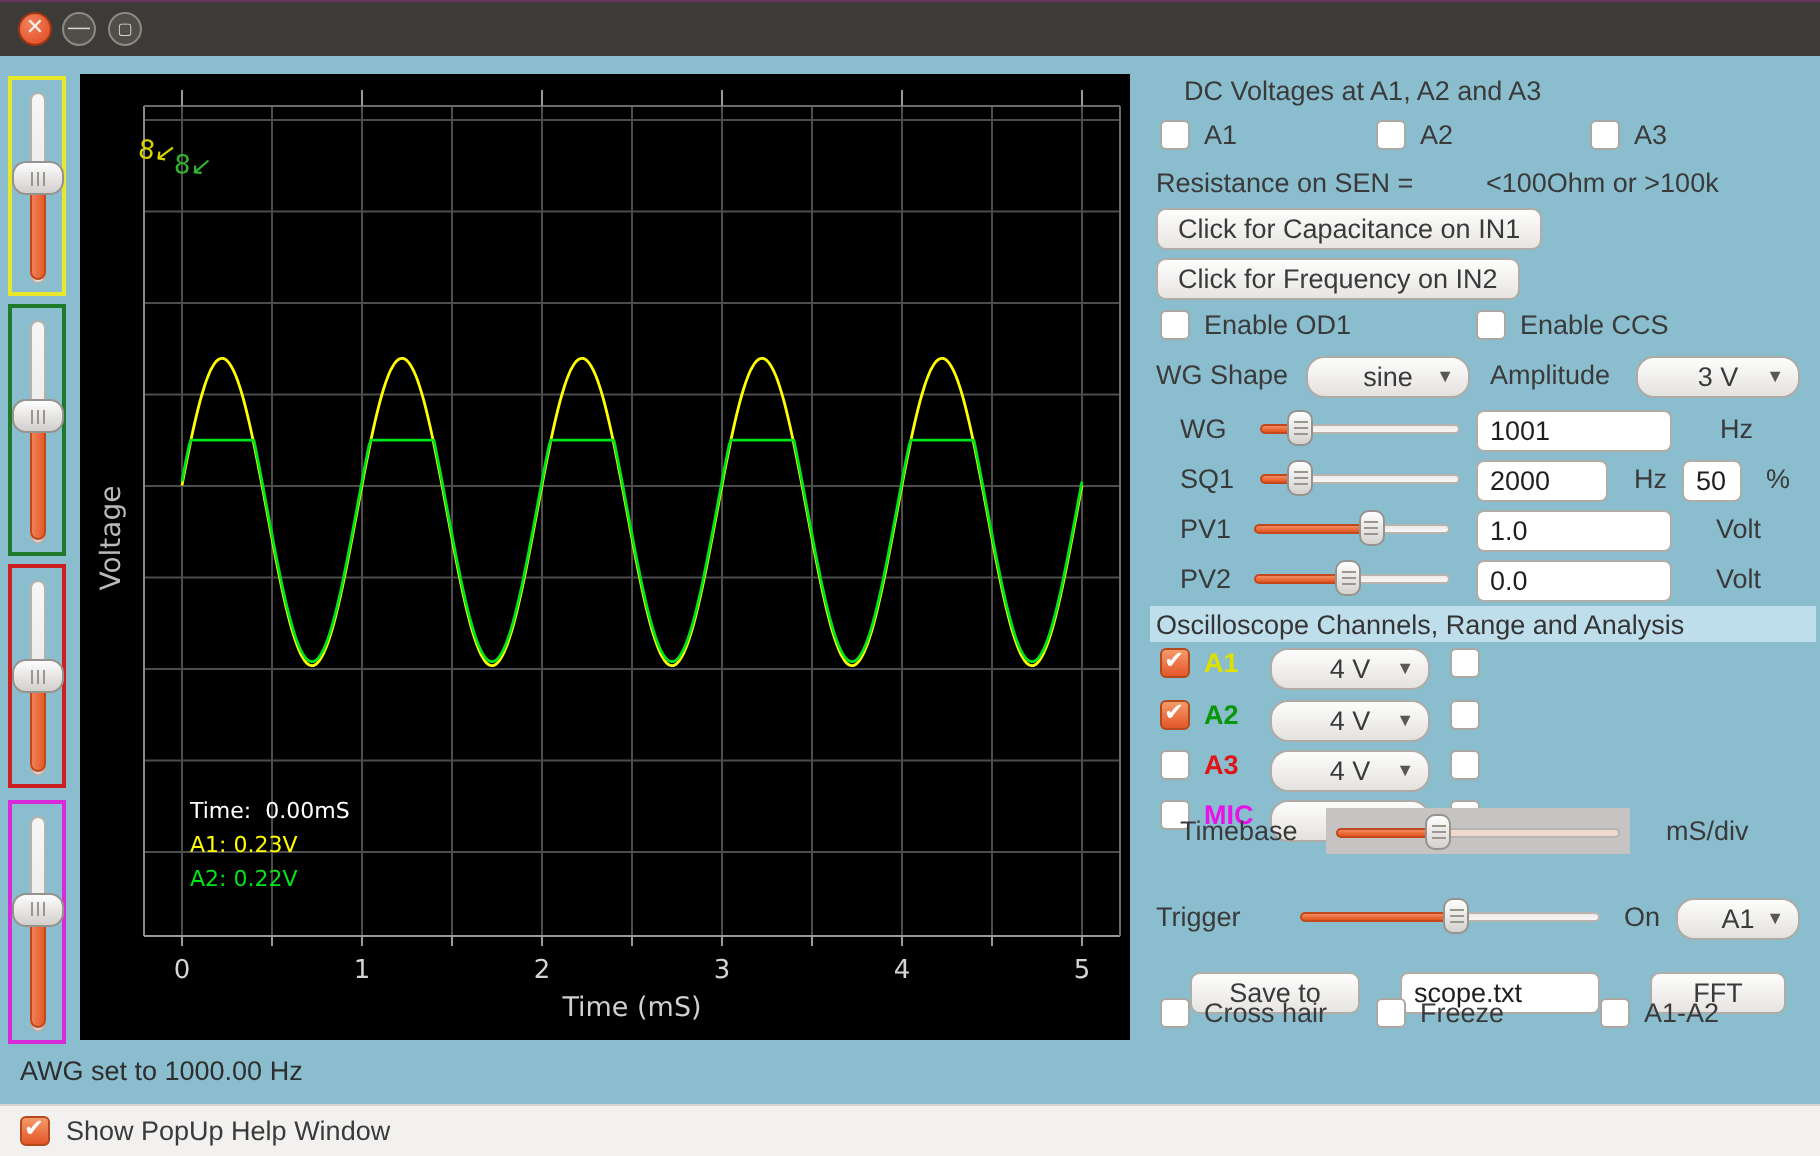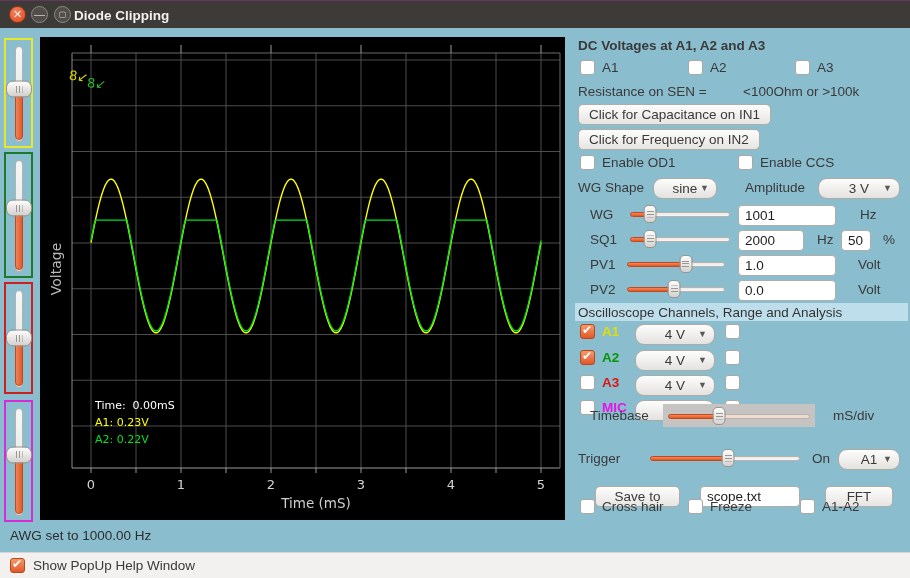--- a/index.html
+++ b/index.html
@@ -80,21 +80,20 @@
   <div class="titlebar">
     <div class="tb-btn tb-close">
         <span class="tb-glyph">✕</span>
       </div>
     <div class="tb-btn tb-min">
         <span class="tb-glyph">—</span>
       </div>
     <div class="tb-btn tb-max">
         <span class="tb-glyph">▢</span>
       </div>
-    <div class="tb-title">Diode Clipping</div>
   </div>
 
   <div style="position:absolute;left:0;top:28px;width:910px;height:524px;">
 
     <div class="vbox" style="top:10px;height:110px;border-color:#e8e82a;">
       <div class="vslider">
         <div class="vtrack"></div>
         <div class="vfill" style="height: 54%;"></div>
         <div class="vthumb" style="top: 46%;"></div>
       </div>
@@ -178,21 +177,21 @@
       <div class="marker" style="left: 29px; top: 33px; transform: rotate(8deg); color: rgb(214, 212, 0);">8↙</div>
       <div class="marker" style="left: 47px; top: 40px; transform: rotate(4deg); color: rgb(45, 181, 45);">8↙</div>
       <div class="readout" style="top:362px;color:#ffffff;">Time:  0.00mS</div>
       <div class="readout" style="top:379px;color:#ffff00;">A1: 0.23V</div>
       <div class="readout" style="top:396px;color:#00e41c;">A2: 0.22V</div>
     </div>
 
     <div class="panel">
 
       <div class="row" style="top:10px;">
-          <span class="lbl" style="left:3px;font-weight:bold;">DC Voltages at A1, A2 and A3</span>
+          <span class="lbl" style="left:17px;">DC Voltages at A1, A2 and A3</span>
         </div>
 
       <div class="row" style="top:32px;">
         <span class="cb" style="left:5px;"></span>
         <span class="lbl" style="left:27px;">A1</span>
         <span class="cb" style="left:113px;"></span>
         <span class="lbl" style="left:135px;">A2</span>
         <span class="cb" style="left:220px;"></span>
         <span class="lbl" style="left:242px;">A3</span>
       </div>
@@ -207,21 +206,21 @@
 
       <div class="row" style="top:127px;">
         <span class="cb" style="left:5px;"></span>
         <span class="lbl" style="left:27px;">Enable OD1</span>
         <span class="cb" style="left:163px;"></span>
         <span class="lbl" style="left:185px;">Enable CCS</span>
       </div>
 
       <div class="row" style="top:150px;">
         <span class="lbl" style="left:3px;top:2px;">WG Shape</span>
-        <div class="combo" style="left:78px;width:64px;">
+        <div class="combo" style="left:78px;width:82px;">
           <span>sine</span>
           <span class="arrow">▼</span>
         </div>
         <span class="lbl" style="left:170px;top:2px;">Amplitude</span>
         <div class="combo" style="left:243px;width:82px;">
           <span>3 V</span>
           <span class="arrow">▼</span>
         </div>
       </div>
 

